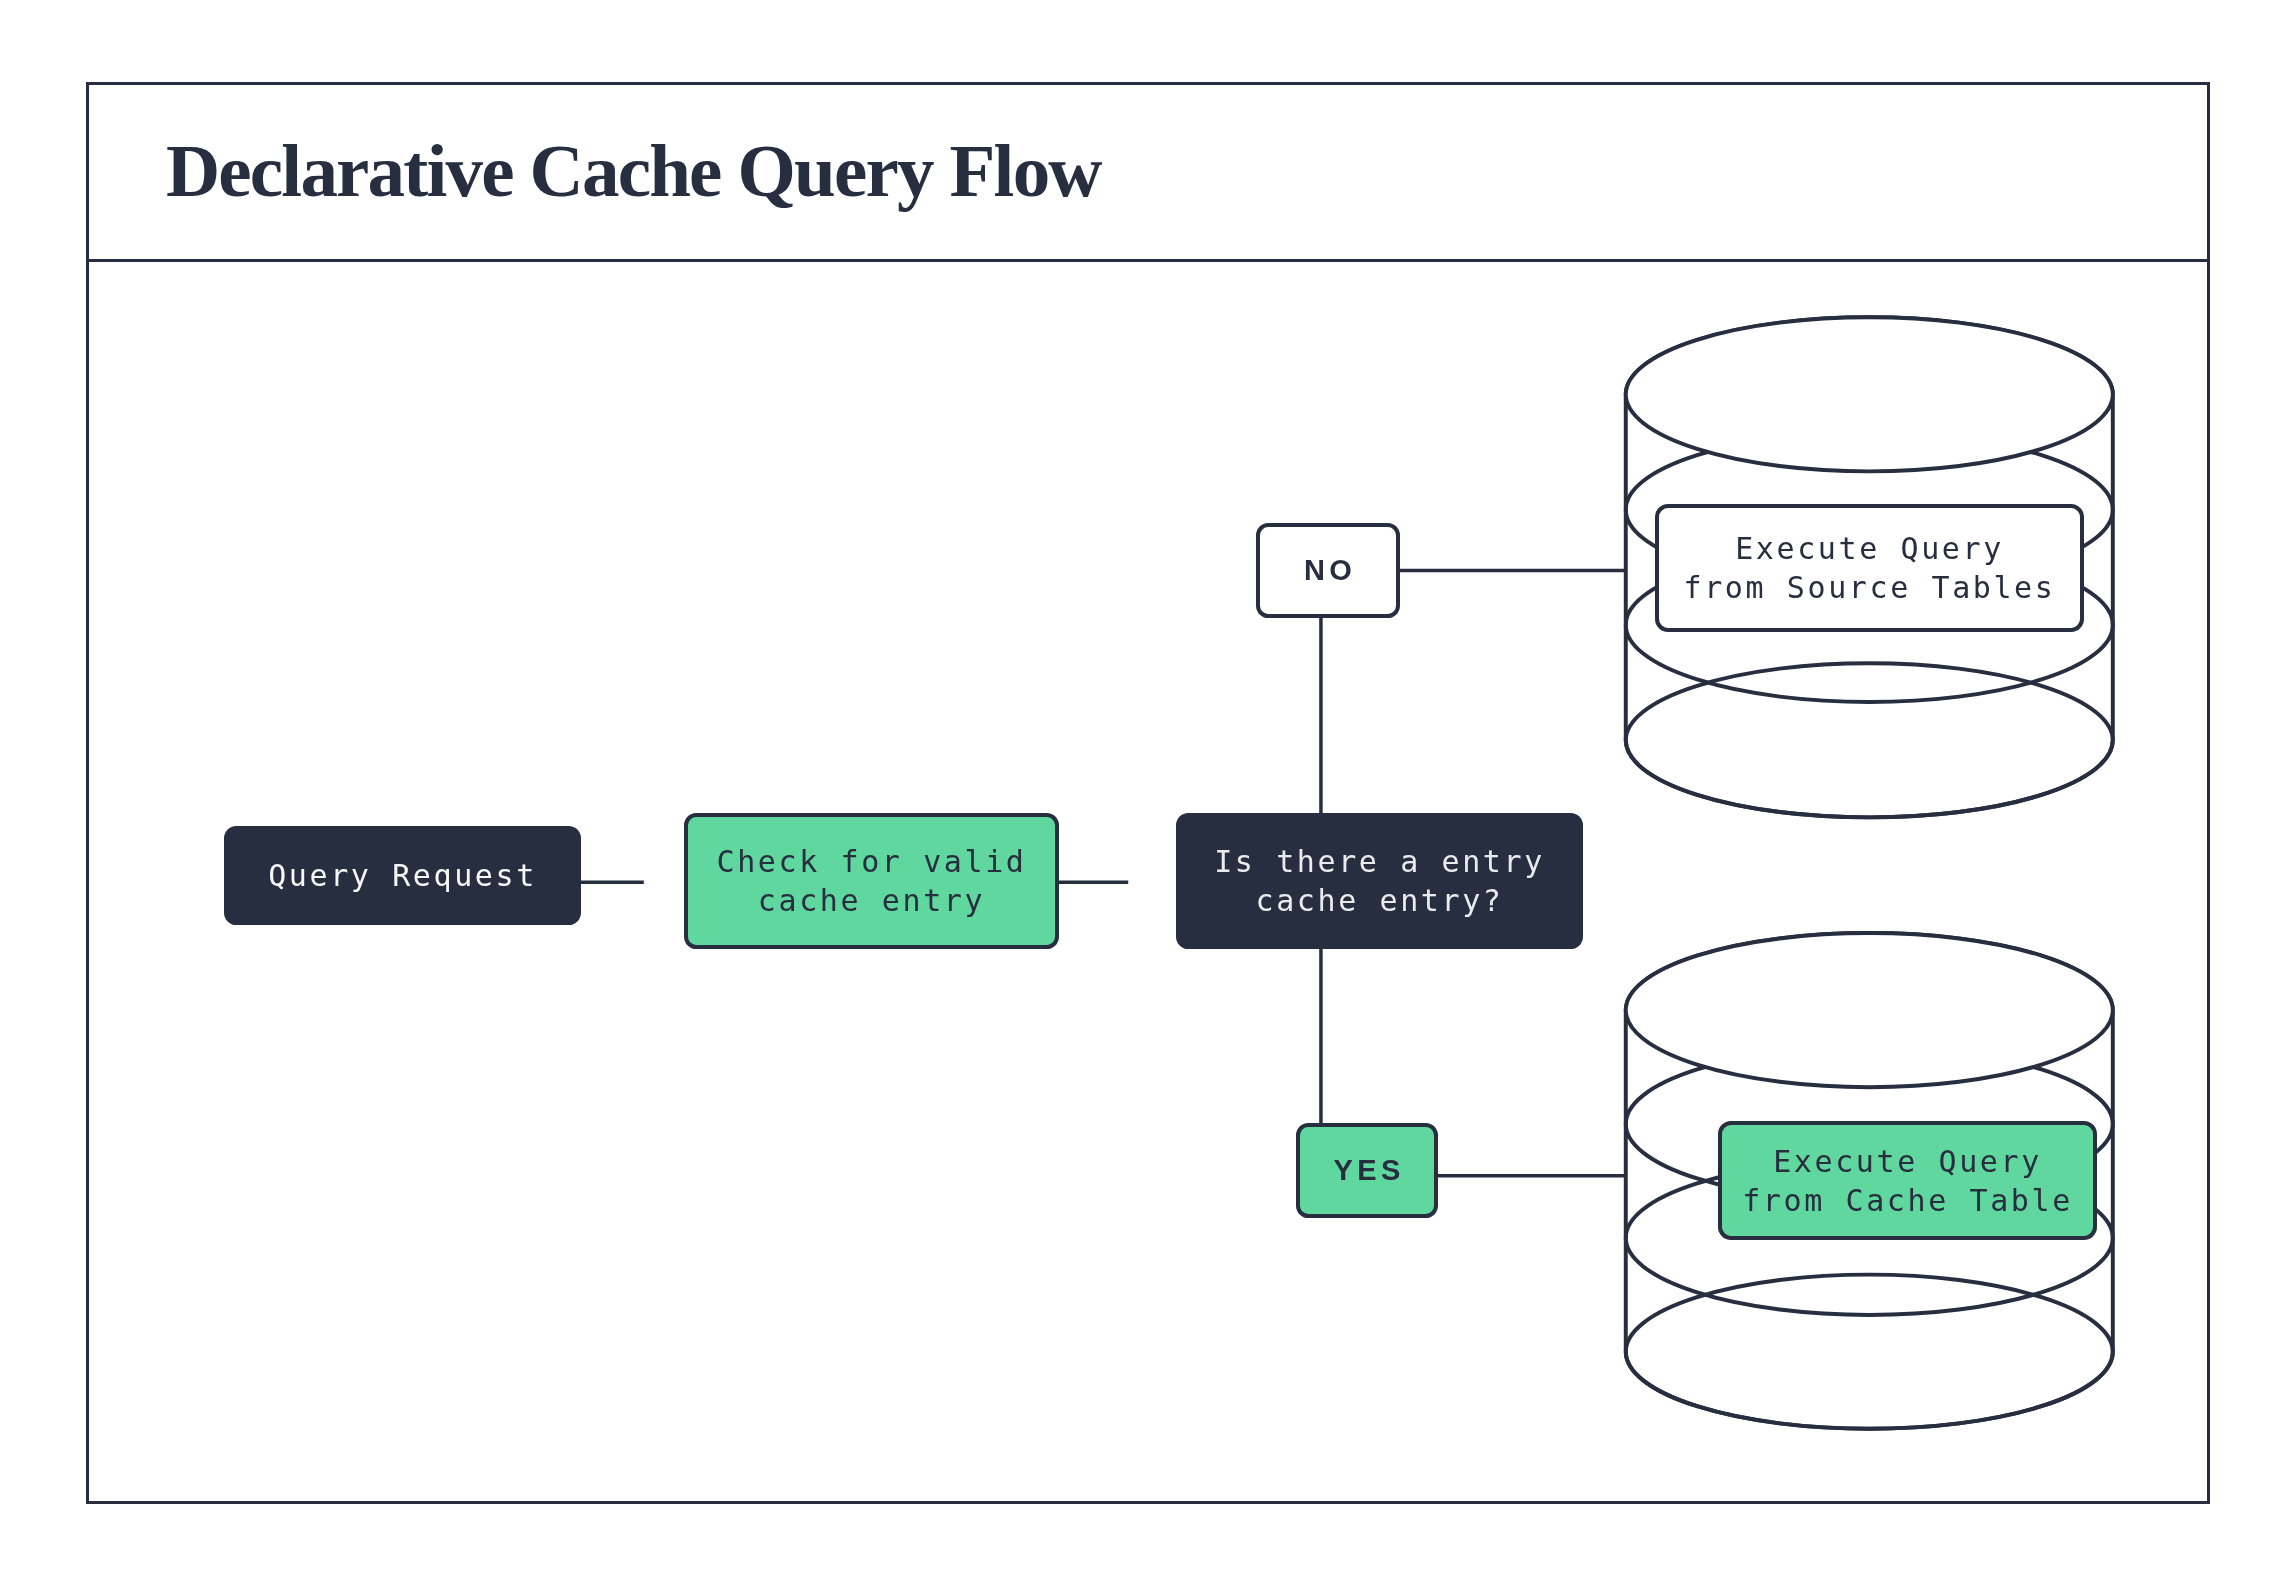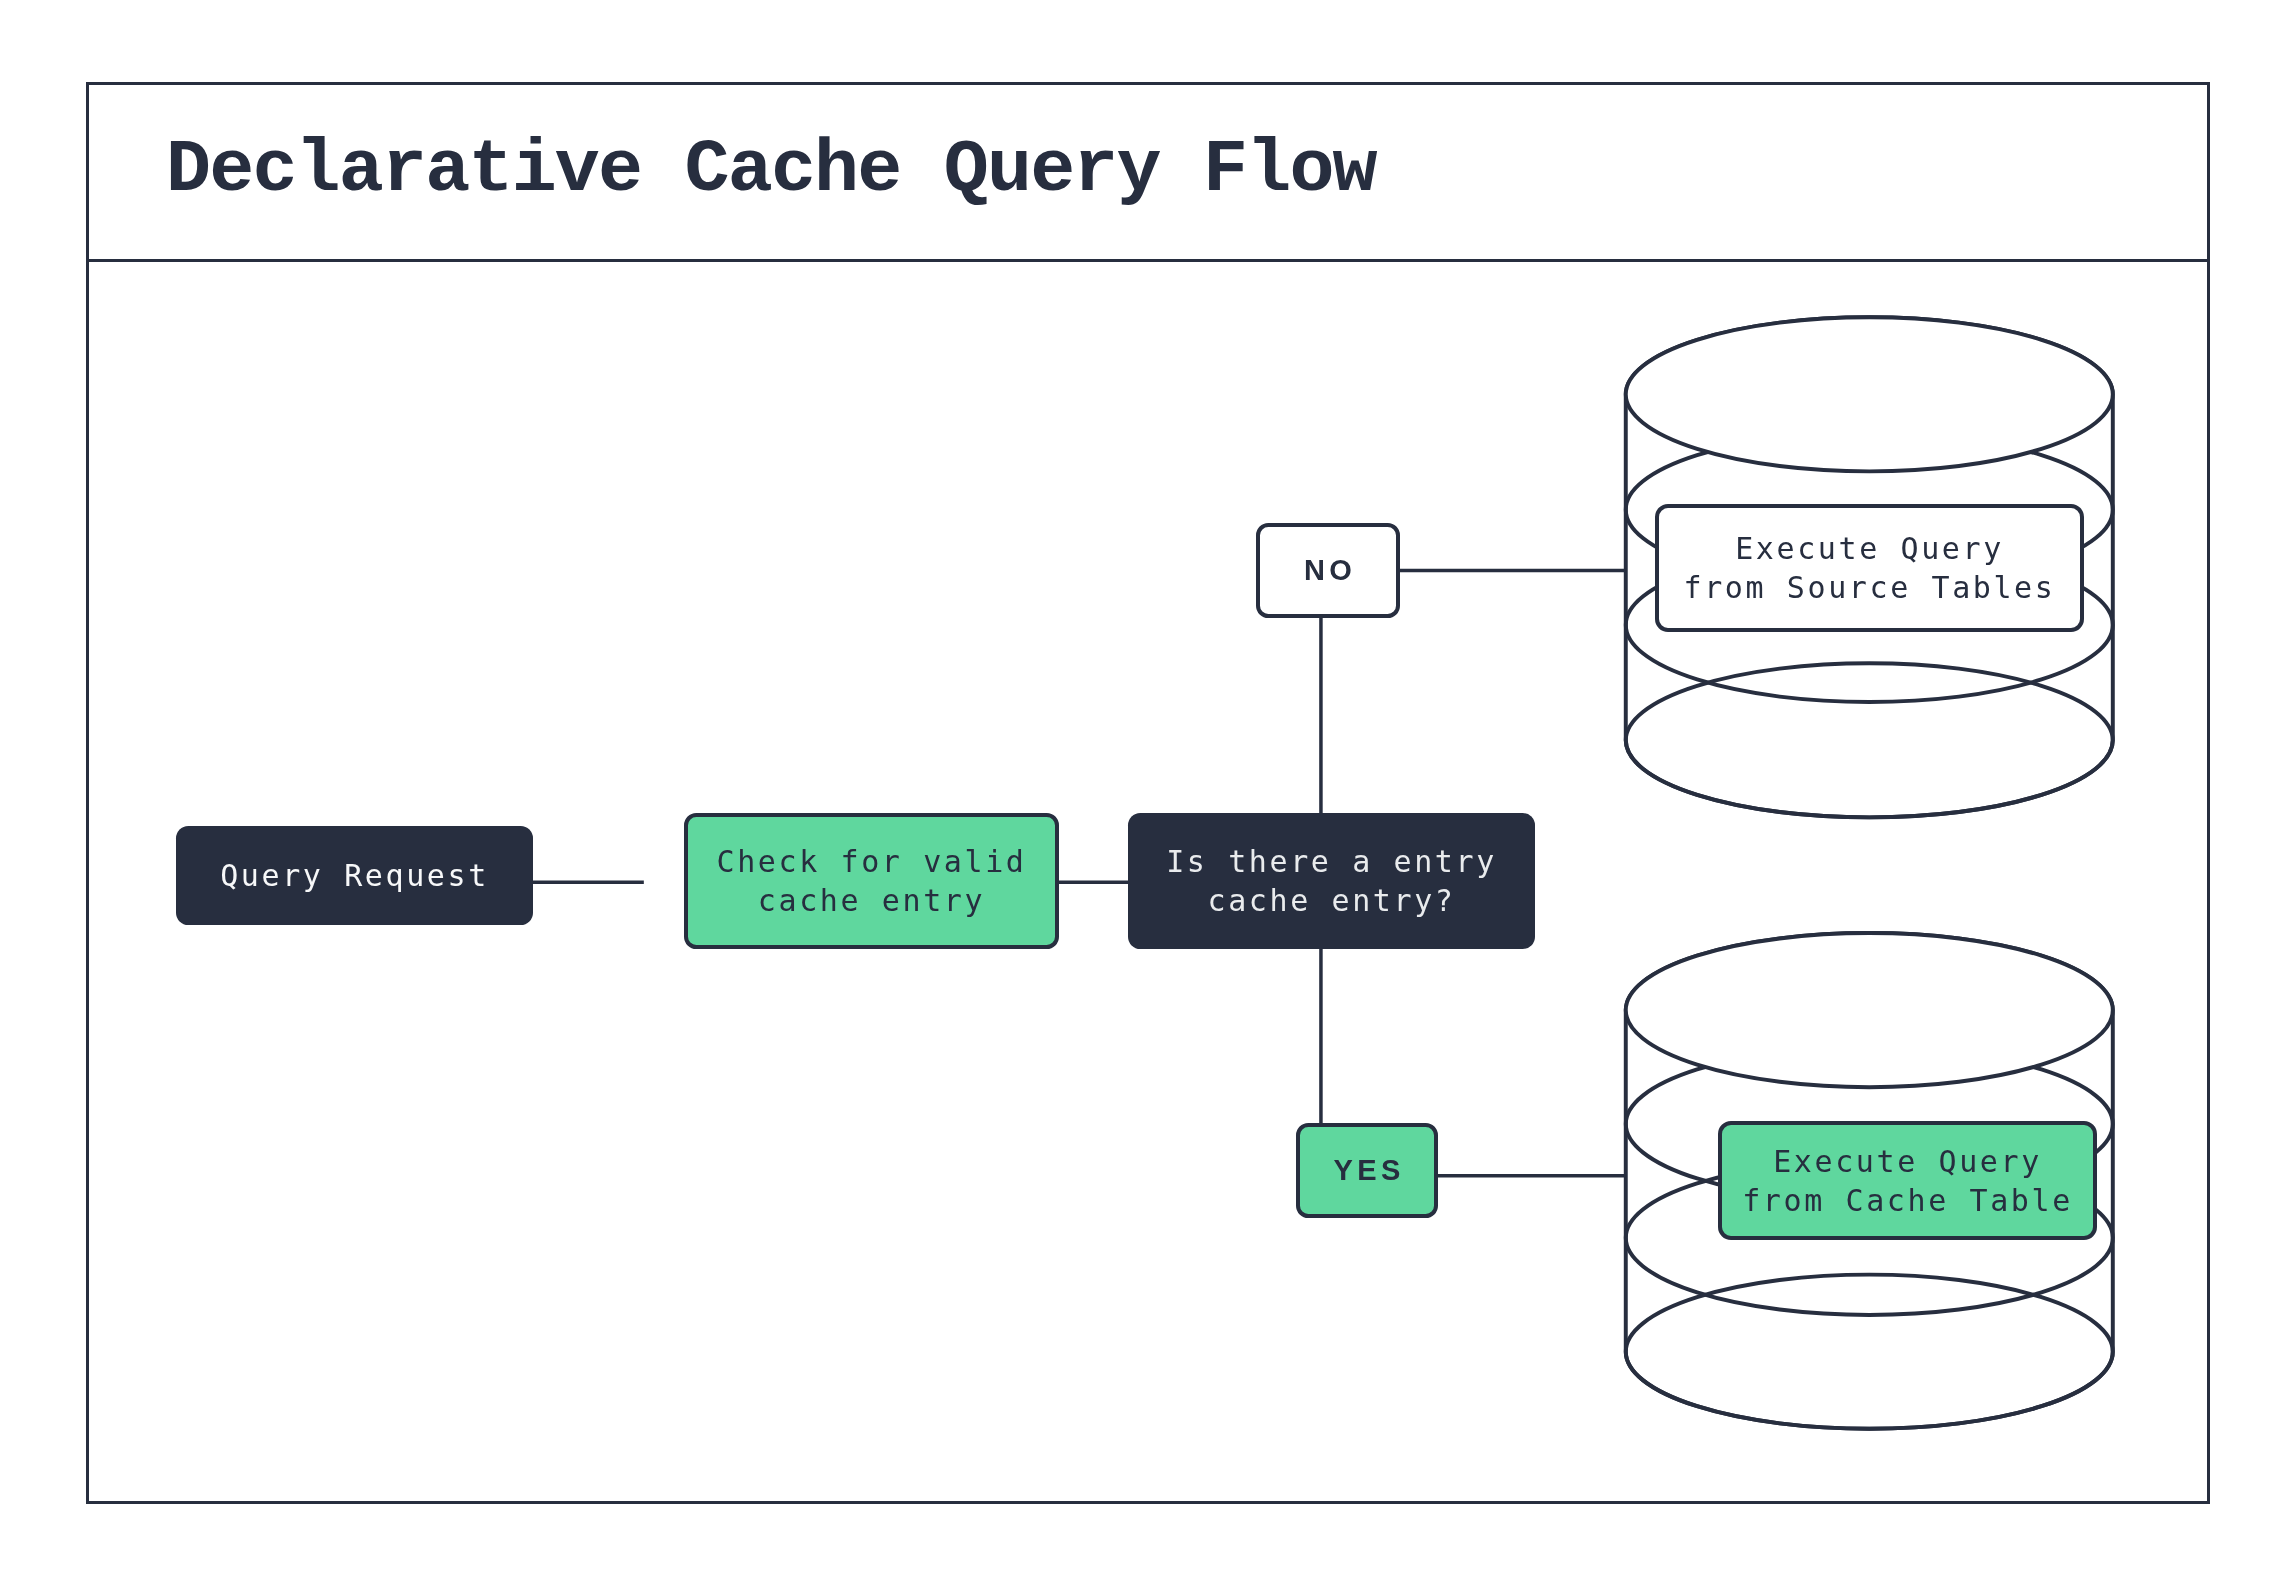--- a/index.html
+++ b/index.html
@@ -31,21 +31,21 @@
     top: 82px;
     width: 2124px;
     height: 180px;
     border-bottom: 3.5px solid var(--ink);
     box-sizing: border-box;
   }
   .title {
     position: absolute;
     left: 166px;
     top: 133px;
-    font-family: Liberation Mono, monospace;
+    font-family: Liberation Serif, serif;
     font-weight: 700;
     font-size: 75px;
     letter-spacing: -1.8px;
     line-height: 1;
     color: var(--ink);
     white-space: nowrap;
   }
   .diagram-svg {
     position: absolute;
     left: 0;
@@ -63,20 +63,21 @@
     box-sizing: border-box;
     font-size: 30px;
     letter-spacing: 2.6px;
     line-height: 39px;
     white-space: nowrap;
   }
   .node.dark {
     background: var(--ink);
     color: var(--text-light);
     border-radius: 12.3px;
+    margin-left: 48px;
   }
   .node.green {
     background: var(--green);
     border: 4.4px solid var(--ink);
     color: var(--ink);
     border-radius: 12.3px;
     margin-left: 40px;
   }
   .node.white {
     background: #ffffff;

